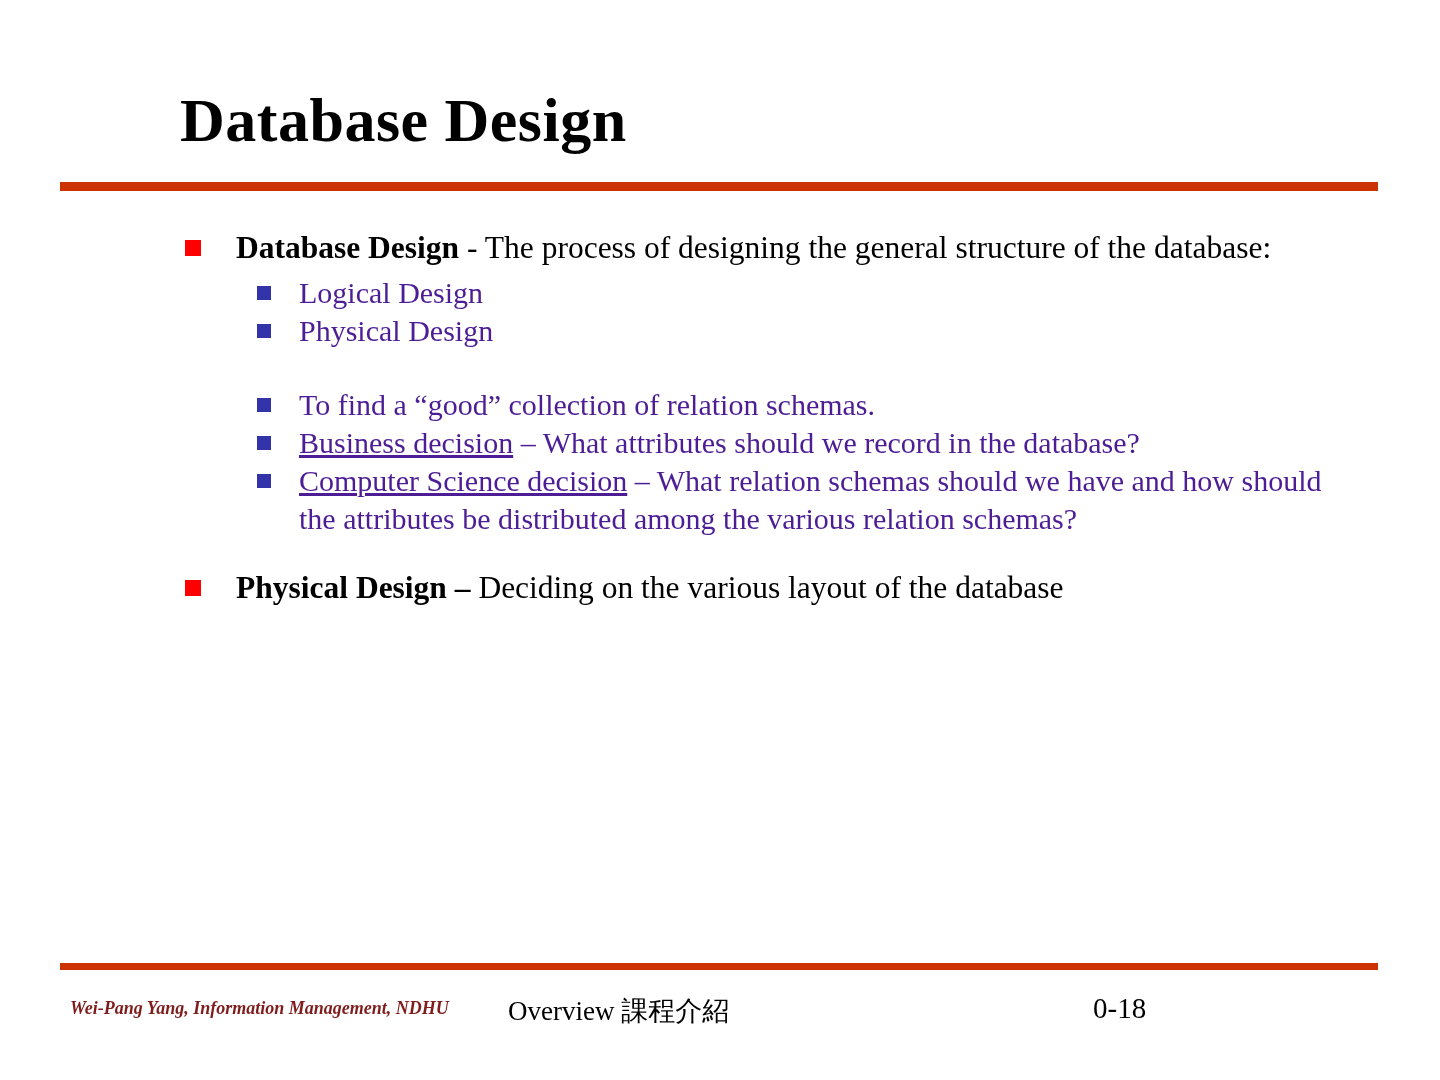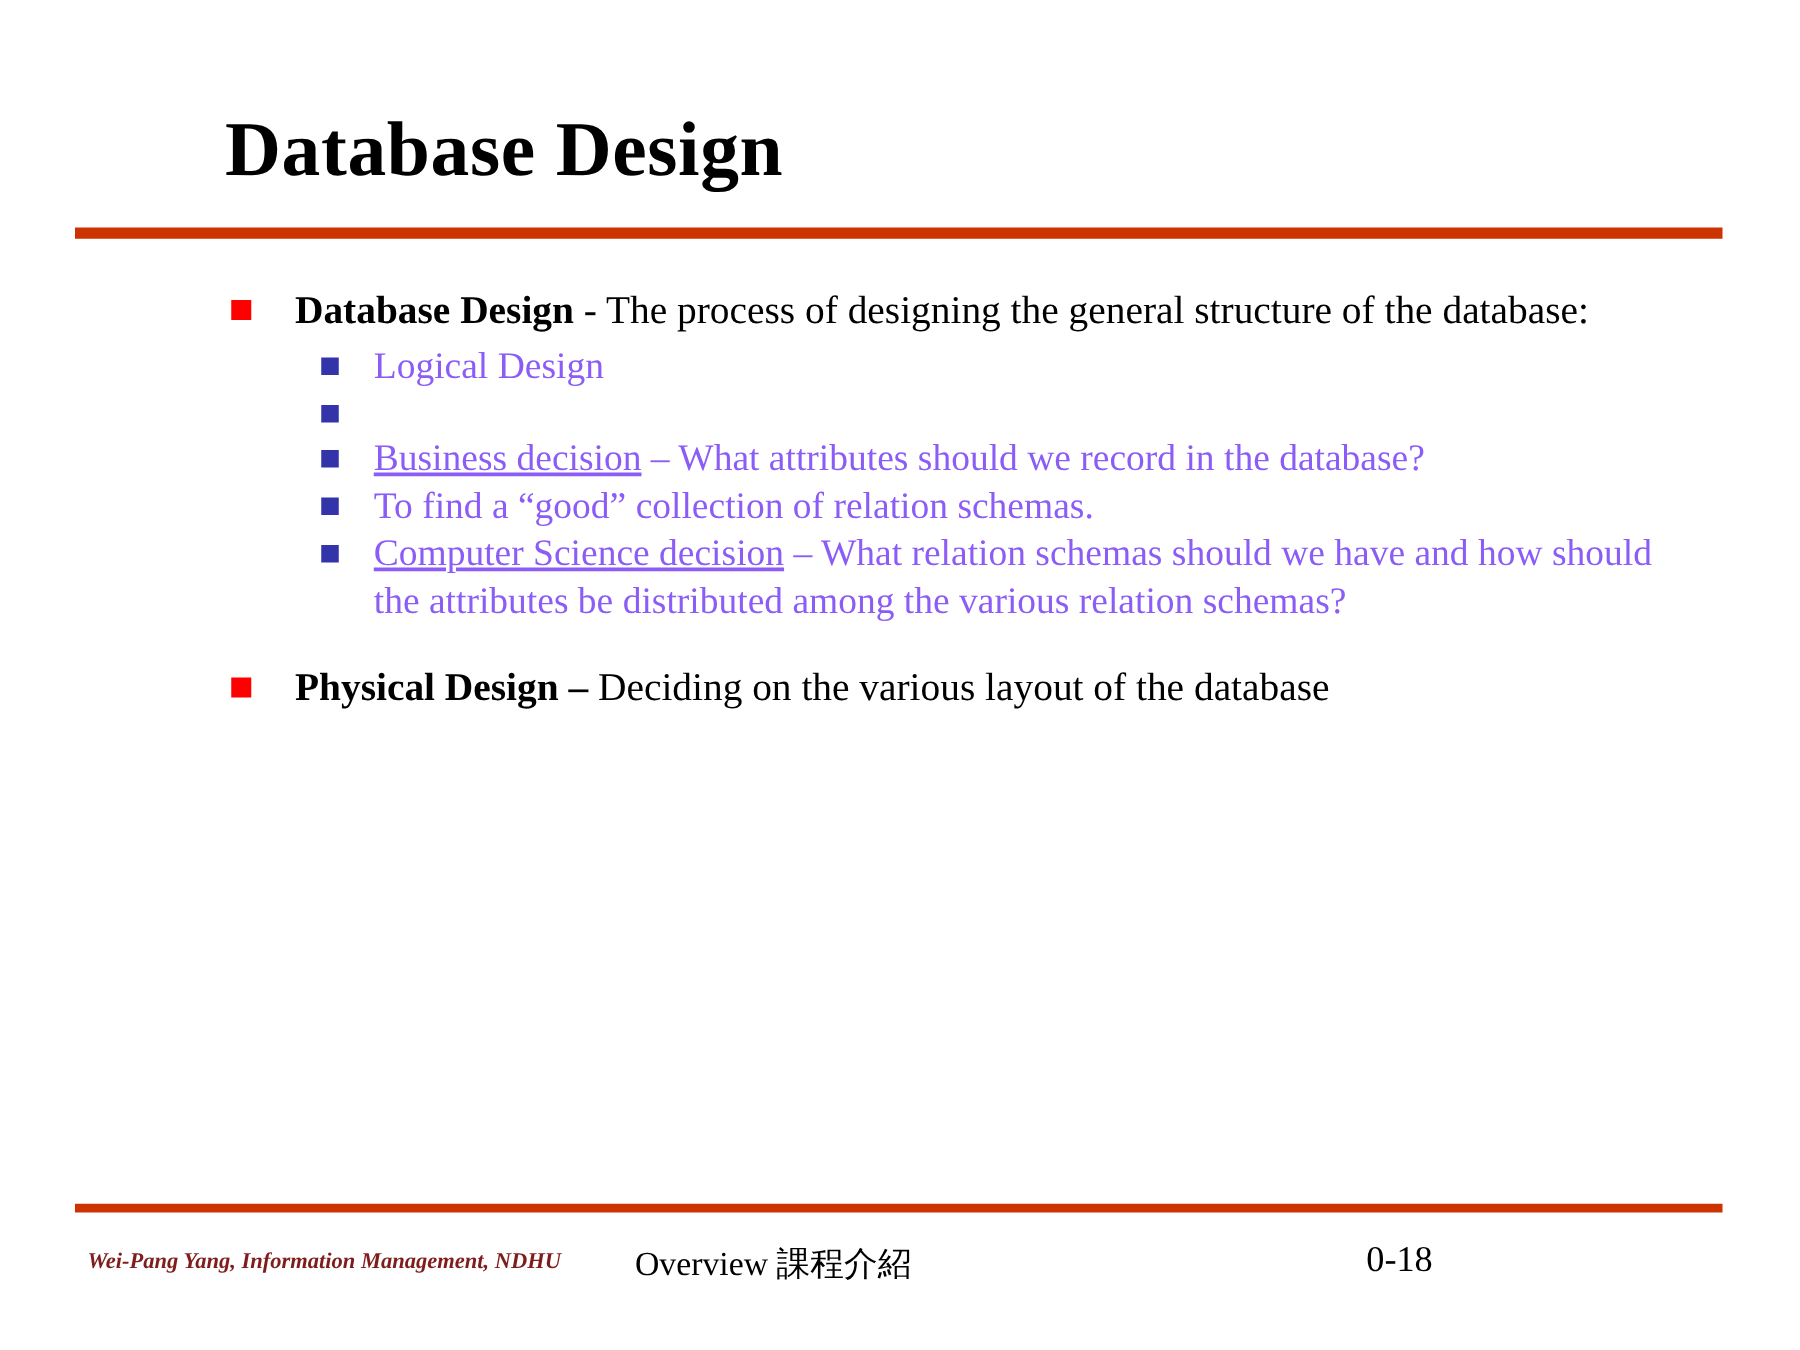--- a/index.html
+++ b/index.html
@@ -74,21 +74,21 @@
     height: 16px;
     background: #FF0000;
   }
 
   .lvl2 {
     position: relative;
     padding-left: 299px;
     padding-right: 104px;
     font-size: 30px;
     line-height: 1.27;
-    color: #8b5cf6;
+    color: #4c1d95;
   }
   .lvl2 .bullet {
     position: absolute;
     left: 257px;
     top: 12px;
     width: 14px;
     height: 14px;
     background: #3333AA;
   }
 
@@ -141,34 +141,35 @@
       <span class="b">Database Design</span><span> - The process of designing the general structure of the database:</span>
     </div>
     <div class="sp-small"></div>
 
     <div class="lvl2">
       <span class="bullet"></span>
       <span>Logical Design</span>
     </div>
     <div class="lvl2">
       <span class="bullet"></span>
+      <span>Physical Design</span>
     </div>
 
     <div class="sp-lvl1"></div>
 
     <div class="sp-small"></div>
 
     <div class="lvl2">
       <span class="bullet"></span>
-      <span class="u">Business decision</span><span> – What attributes should we record in the database?</span>
+      <span>To find a “good” collection of relation schemas.</span>
     </div>
 
     <div class="lvl2">
       <span class="bullet"></span>
-      <span>To find a “good” collection of relation schemas.</span>
+      <span class="u">Business decision</span><span> – What attributes should we record in the database?</span>
     </div>
 
     <div class="lvl2">
       <span class="bullet"></span>
       <span class="u">Computer Science  decision</span><span> –  What relation schemas should we have and how should the attributes be distributed among the various relation schemas?</span>
     </div>
 
     <div class="sp-lvl1"></div>
 
     <div class="lvl1">

